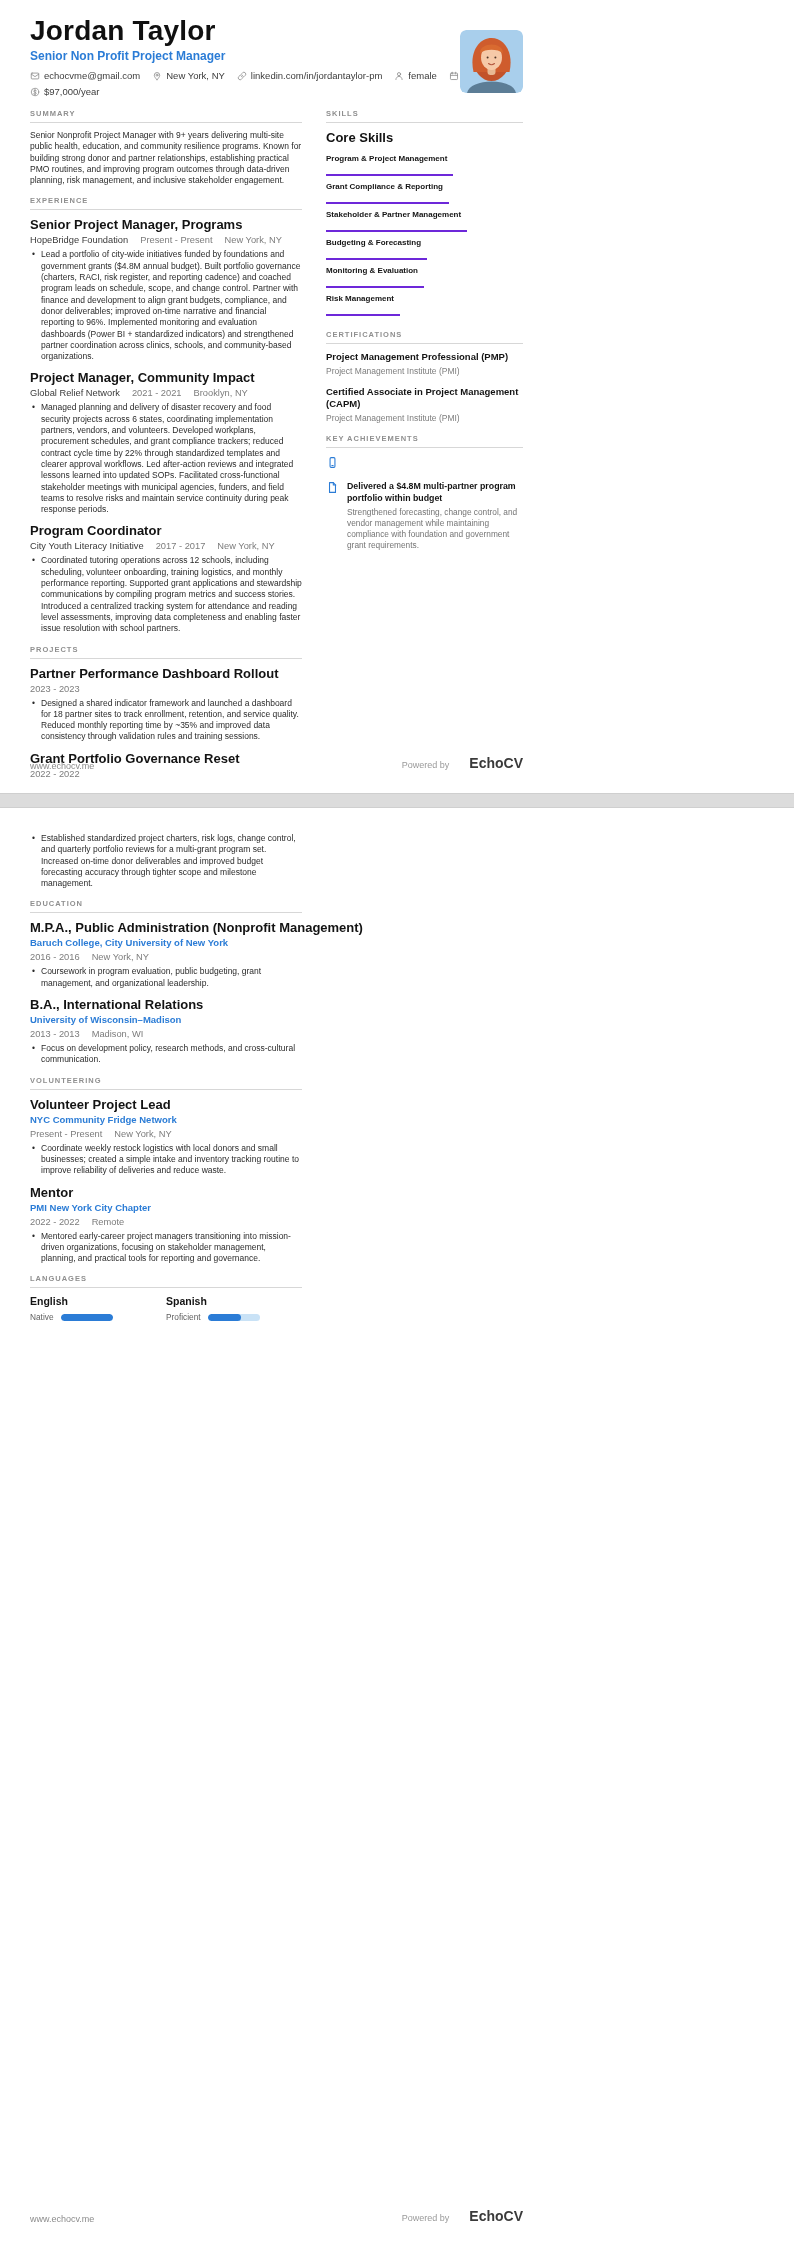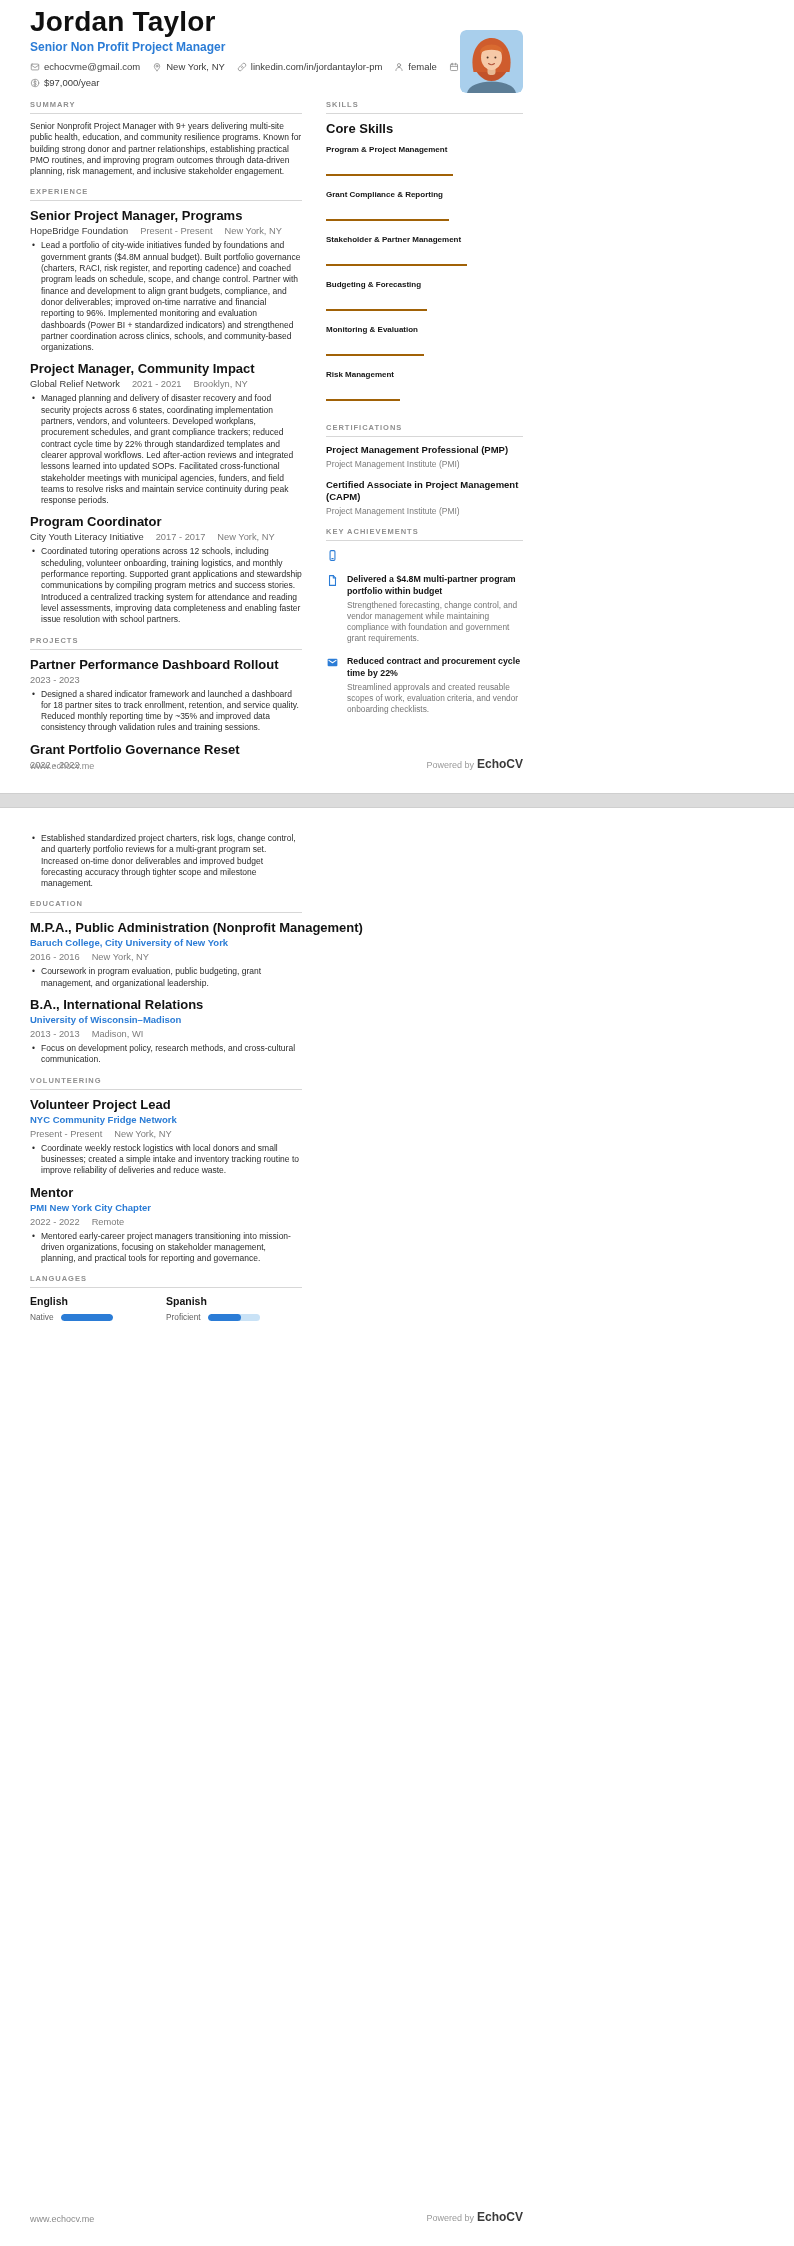--- a/index.html
+++ b/index.html
@@ -10,21 +10,21 @@
     -webkit-font-smoothing:antialiased;
   }
   .page{position:relative; width:794px; background:#fff; overflow:hidden;}
   .p1{height:793px;}
   .p2{height:1438px;}
   .gap{height:15px; background:#dcdcdc; border-top:1px solid #cfcfcf; border-bottom:1px solid #cfcfcf; box-sizing:border-box;}
   .inner{width:493px; margin-left:30px;}
   .inner2{width:272px; margin-left:30px; padding-top:25px;}
 
   
-  .header{position:relative; padding-top:7px;}
+  .header{position:relative; padding-top:16px;}
   .name{margin:0; font-size:28px; line-height:30px; font-weight:700; color:#101010; letter-spacing:.2px;}
   .jobtitle{margin-top:4px; font-size:12px; line-height:13px; font-weight:600; color:var(--blue);}
   .contacts{display:flex; flex-wrap:wrap; column-gap:12px; row-gap:4px; margin-top:7px;}
   .contacts + .contacts{margin-top:5px;}
   .contact{display:flex; align-items:center; gap:4px; font-size:9.5px; color:#3c3c3c; white-space:nowrap;}
   .cicon{width:10px; height:10px; stroke:#8f8f8f; fill:none; stroke-width:2; stroke-linecap:round; stroke-linejoin:round; flex:none;}
   .photo{position:absolute; top:30px; right:0; width:63px; height:63px; border-radius:6px; overflow:hidden;}
 
   
   .cols{display:flex; gap:24px; margin-top:12px;}
@@ -41,21 +41,21 @@
   .meta{display:flex; gap:12px; font-size:9.3px; line-height:12px; color:#7c7c7c; margin-bottom:3px; white-space:nowrap;}
   .meta .company{color:#3a3a3a;}
   .small{font-size:8.5px; line-height:11.3px; color:#2b2b2b;}
   .bullet{position:relative; padding-left:11px; margin-bottom:2px;}
   .bullet::before{content:"•"; position:absolute; left:2px; top:0;}
   .school{font-size:9.5px; line-height:12px; font-weight:600; color:var(--blue); margin:1px 0 2px;}
 
   
   .core-title{font-size:13px; line-height:15px; font-weight:700; color:#121212; margin-bottom:7px;}
   .skills{display:flex; flex-wrap:wrap; column-gap:8px;}
-  .skill{flex:0 0 auto; font-size:8px; line-height:10px; font-weight:700; color:#151515; border-bottom:2px solid #a16207; padding:2px 6px 19px 0; margin-bottom:12px; white-space:nowrap;}
+  .skill{flex:0 0 auto; font-size:8px; line-height:10px; font-weight:700; color:#151515; border-bottom:2px solid #6d28d9; padding:2px 6px 10px 0; margin-bottom:4px; white-space:nowrap;}
   .brk{flex-basis:100%; height:0;}
 
   
   .certname{font-size:9.5px; line-height:12.5px; font-weight:700; color:#141414;}
   .certorg{font-size:8.5px; line-height:11px; color:#7d7d7d; margin:2px 0 9px;}
 
   
   .ach{display:flex; gap:8px; margin-bottom:11px;}
   .aicon{width:13px; height:13px; flex:none; margin-top:1px; stroke:var(--blue); fill:none; stroke-width:2; stroke-linecap:round; stroke-linejoin:round;}
   .aicon .fill{fill:var(--blue); stroke:none;}
@@ -70,21 +70,21 @@
   .lang-row{display:flex; align-items:center; gap:7px;}
   .lang-level{font-size:8.3px; color:#5f5f5f;}
   .lang-bar{width:52px; height:7px; border-radius:4px; background:#c9e2f6; overflow:hidden; display:inline-block;}
   .lang-fill{display:block; height:100%; border-radius:4px; background:var(--blue);}
 
   
   .footer{position:absolute; left:30px; width:493px; bottom:22px; display:flex; justify-content:space-between; align-items:flex-end;}
   .f-site{font-size:9px; color:#8c8c8c; text-decoration:none;}
   .f-right{display:flex; align-items:baseline;}
   .f-powered{font-size:9px; color:#9a9a9a;}
-  .f-brand{font-size:12px; font-weight:700; color:#3a3a3a; margin-left:3px;}
+  .f-brand{font-size:14px; font-weight:700; color:#3a3a3a; margin-left:20px;}
 </style>
 </head>
 <body>
 
 <div class="page p1">
   <div class="inner">
 
     <header class="header">
       <h1 class="name">Jordan Taylor</h1>
       <div class="jobtitle">Senior Non Profit Project Manager</div>
@@ -262,30 +262,20 @@
             <svg class="aicon" viewBox="0 0 24 24">
                 <path d="M6.5 3h7l4 4v14h-11z"></path>
                 <path d="M13.5 3v4.5H18"></path>
               </svg>
             <div>
               <div class="ach-title">Delivered a $4.8M multi-partner program portfolio within budget</div>
               <div class="ach-text">Strengthened forecasting, change control, and vendor management while maintaining compliance with foundation and government grant requirements.</div>
             </div>
           </div>
 
-          <div class="ach">
-            <svg class="aicon" viewBox="0 0 24 24">
-                <rect class="fill" x="3" y="5" width="18" height="14" rx="2"></rect>
-                <path class="onfill" d="M5.5 8l6.5 4.5L18.5 8"></path>
-              </svg>
-            <div>
-              <div class="ach-title">Reduced contract and procurement cycle time by 22%</div>
-              <div class="ach-text">Streamlined approvals and created reusable scopes of work, evaluation criteria, and vendor onboarding checklists.</div>
-            </div>
-          </div>
         </div>
 
       </div>
     </div>
   </div>
 
   <div class="footer">
     <span class="f-site">www.echocv.me</span>
     <span class="f-right">
       <span class="f-powered">Powered by</span>

